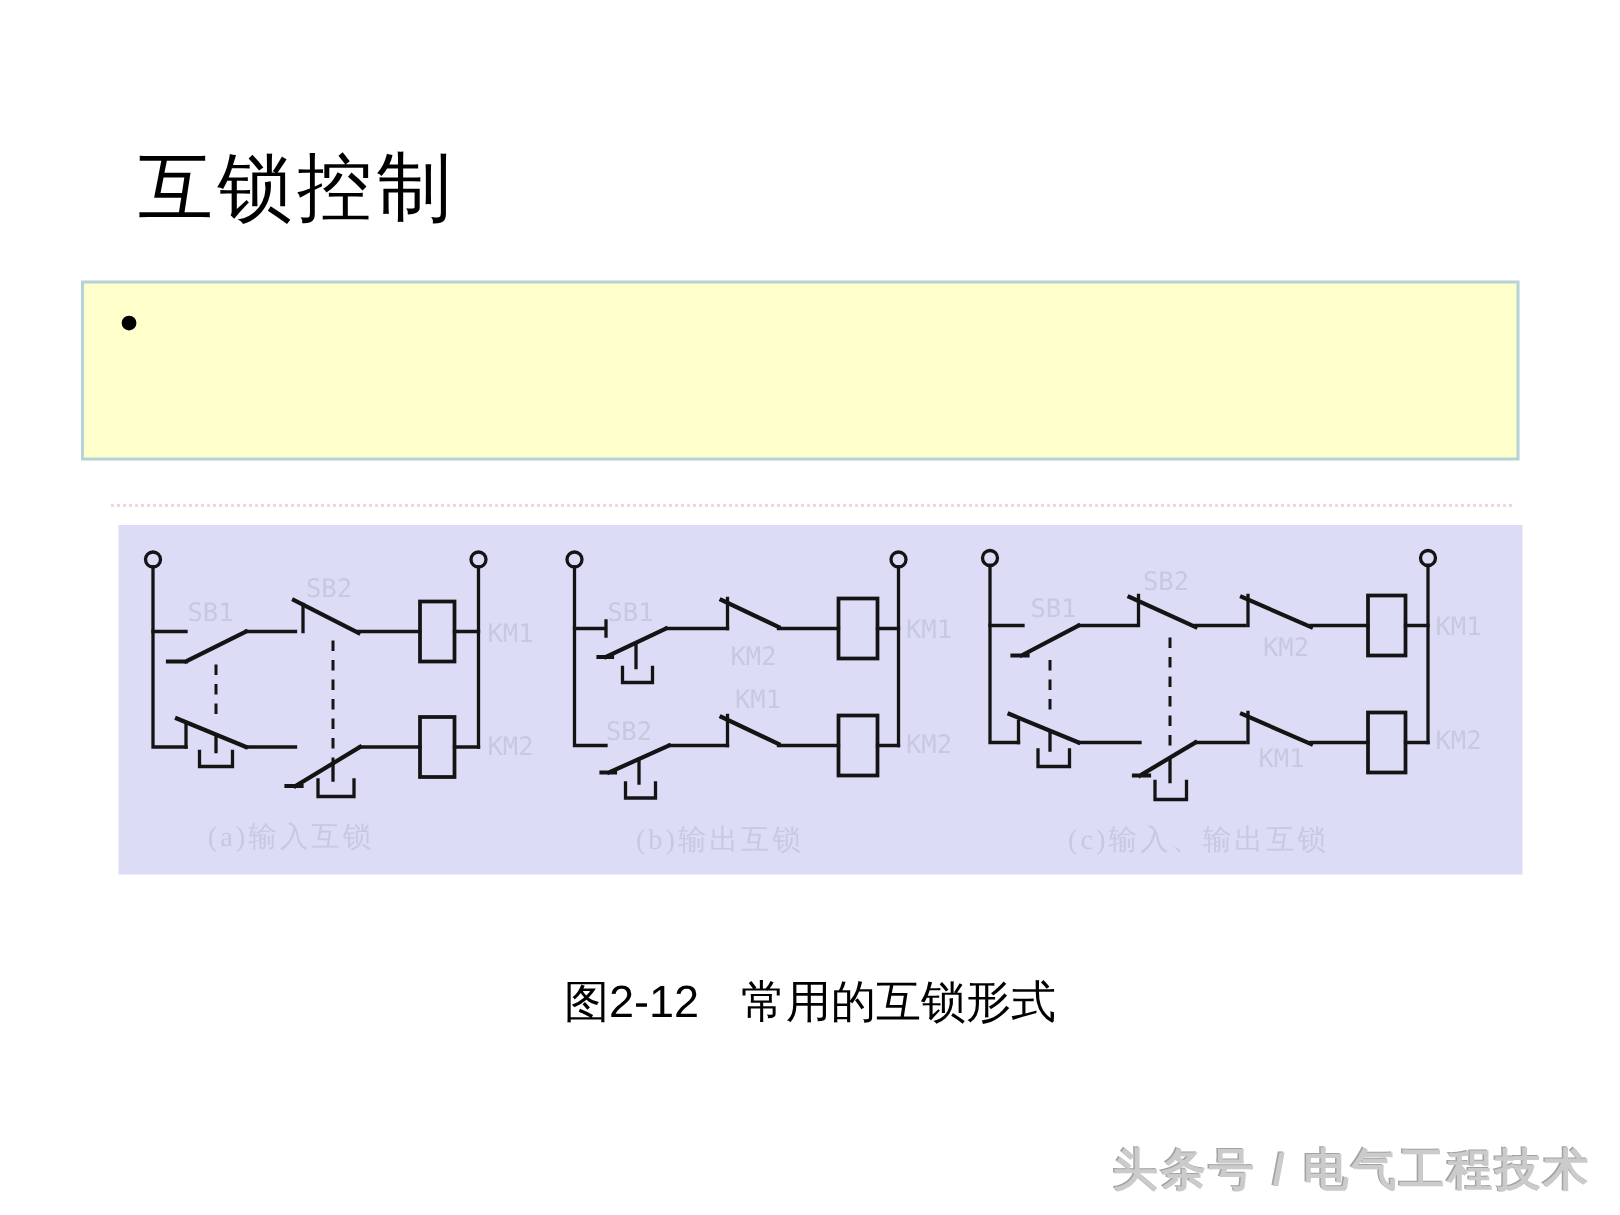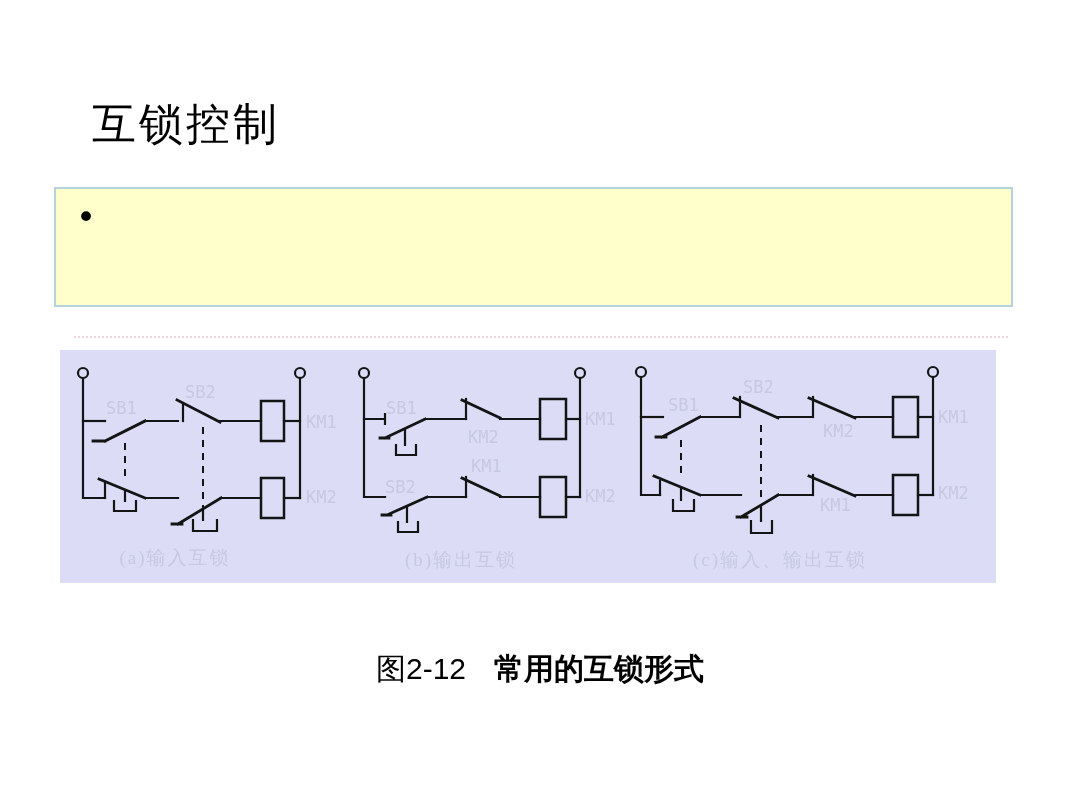--- a/index.html
+++ b/index.html
@@ -2,57 +2,57 @@
 <html><head>
 <meta charset="utf-8">
 <style>
   html,body { margin:0; padding:0; background:#ffffff; }
   .slide {
     position:relative; width:1080px; height:810px; background:#ffffff;
     overflow:hidden; font-family:"Liberation Serif","DejaVu Serif",serif;
   }
   .title {
     position:absolute; left:92px; top:100px; margin:0;
-    font-size:44px; font-weight:400; color:#000; letter-spacing:3px; line-height:50px;
+    font-size:50px; font-weight:400; color:#000; letter-spacing:3px; line-height:50px;
   }
   .bullet-box {
     position:absolute; left:54px; top:187px; width:959px; height:120px;
     background:#ffffcc; border:2px solid #b6d2da; box-sizing:border-box;
   }
   .bullet-marker {
     position:absolute; left:20px; top:8px; font-size:34px; color:#000;
     font-family:"DejaVu Sans",sans-serif;
   }
   .bullet-text {
     position:absolute; left:58px; top:10px; width:902px; margin:0;
     font-size:35px; line-height:48px; color:#000; text-align:justify;
   }
   .pink-rule {
     position:absolute; left:74px; top:336px; width:934px; height:0;
     border-top:2px dotted #f0ccd6; opacity:.8;
   }
   .diagram-panel {
-    position:absolute; left:60px; top:350px; width:936px; height:233px;
+    position:absolute; left:79px; top:350px; width:936px; height:233px;
     background:#dcdcf7;
   }
   .diagram-panel svg { position:absolute; left:0; top:0; }
   .wire  { stroke:#141414; stroke-width:2.2; fill:none; stroke-linecap:square; }
   .blade { stroke:#141414; stroke-width:2.8; fill:none; stroke-linecap:square; }
   .dash  { stroke:#141414; stroke-width:2; fill:none; stroke-dasharray:7 6; }
   .coil  { stroke:#141414; stroke-width:2.5; fill:none; }
   .term  { stroke:#141414; stroke-width:2.2; fill:none; }
   .lbl   { font-family:"DejaVu Sans Mono",monospace; font-size:17px; fill:#c6c9e0; }
   .cap   { font-family:"Liberation Serif","DejaVu Serif",serif; font-size:19px;
            fill:#c6c9e0; letter-spacing:2px; text-anchor:middle; }
   .figure-caption {
     position:absolute; left:0; top:650px; width:1080px; margin:0;
     text-align:center; font-size:30px; color:#000; line-height:38px;
   }
   .figure-caption .num { font-family:"Liberation Sans","DejaVu Sans",sans-serif; font-weight:normal; }
-  .figure-caption .rest { margin-left:28px;font-weight:bold; }
+  .figure-caption .rest { margin-left:28px; }
   .watermark {
     position:absolute; left:742px; top:760px; margin:0;
     font-family:"Liberation Sans","DejaVu Sans",sans-serif; font-weight:bold;
     font-size:30px; letter-spacing:2px; color:#cbcbcb;
     text-shadow:-1px -1px 0 #a2a2a2, 2px 2px 2px #ffffff;
     white-space:nowrap;
   }
 </style>
 </head>
 <body>
@@ -182,14 +182,15 @@
         <text class="lbl" x="878" y="149">KM2</text>
         <text class="cap" x="720" y="216">(c)输入、输出互锁</text>
       </g>
     </svg>
   </div>
 
   <p class="figure-caption">
     <span>图</span><span class="num">2-12</span><span class="rest">常用的互锁形式</span>
   </p>
 
+  <div class="watermark">头条号 / 电气工程技术</div>
 
 </div>
 
 </body></html>

